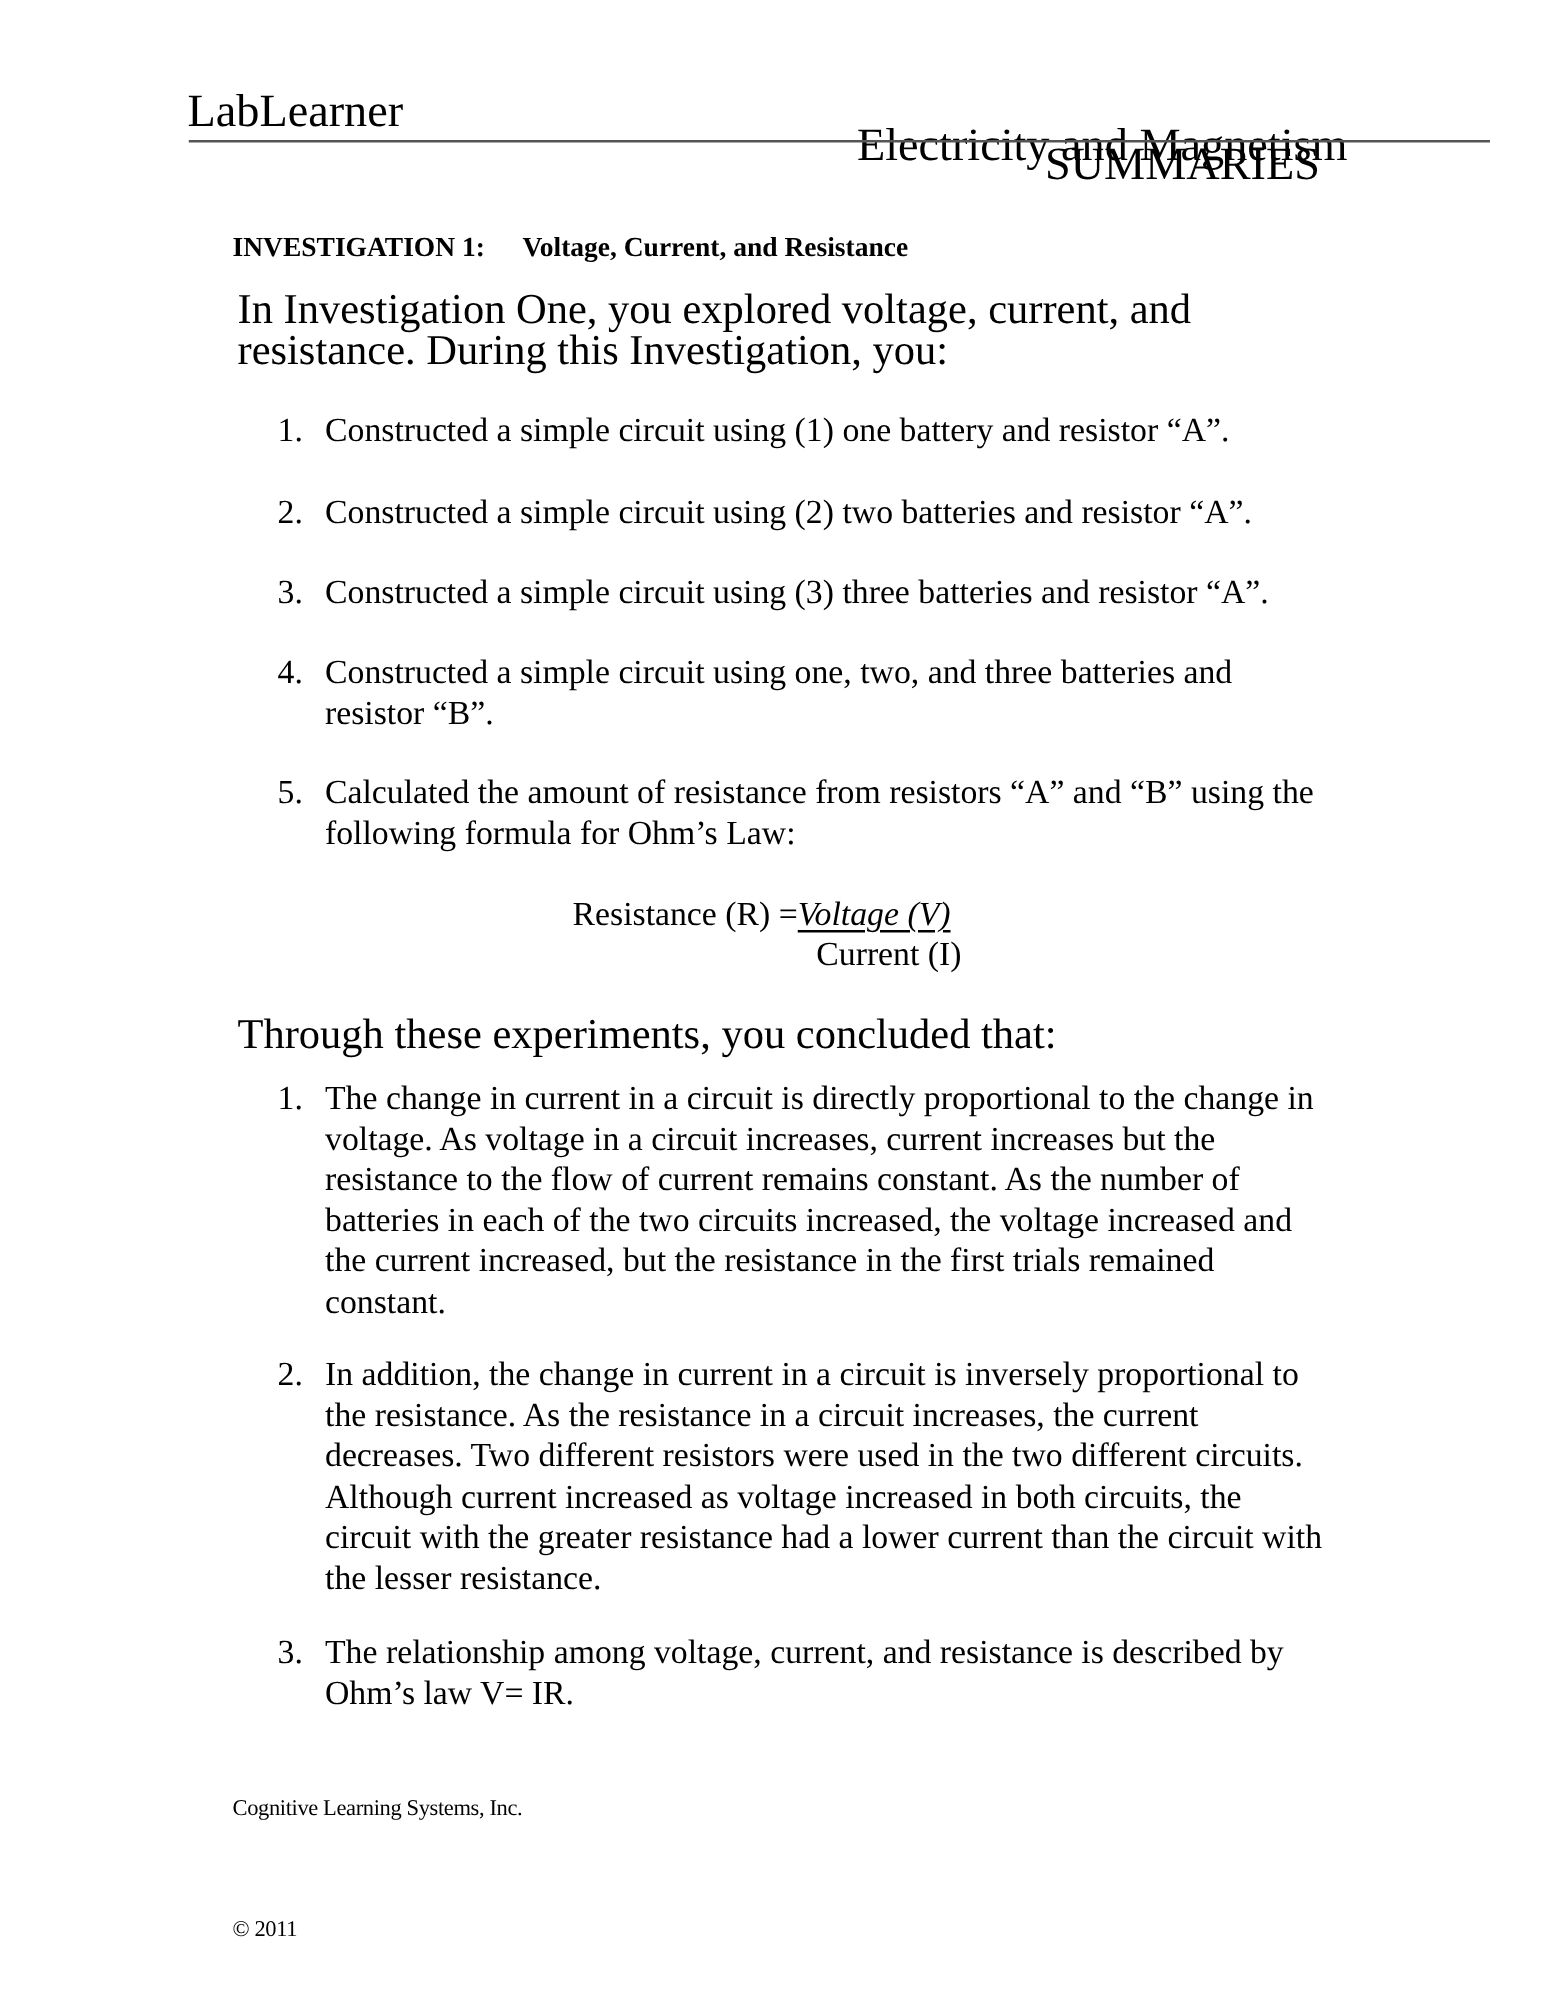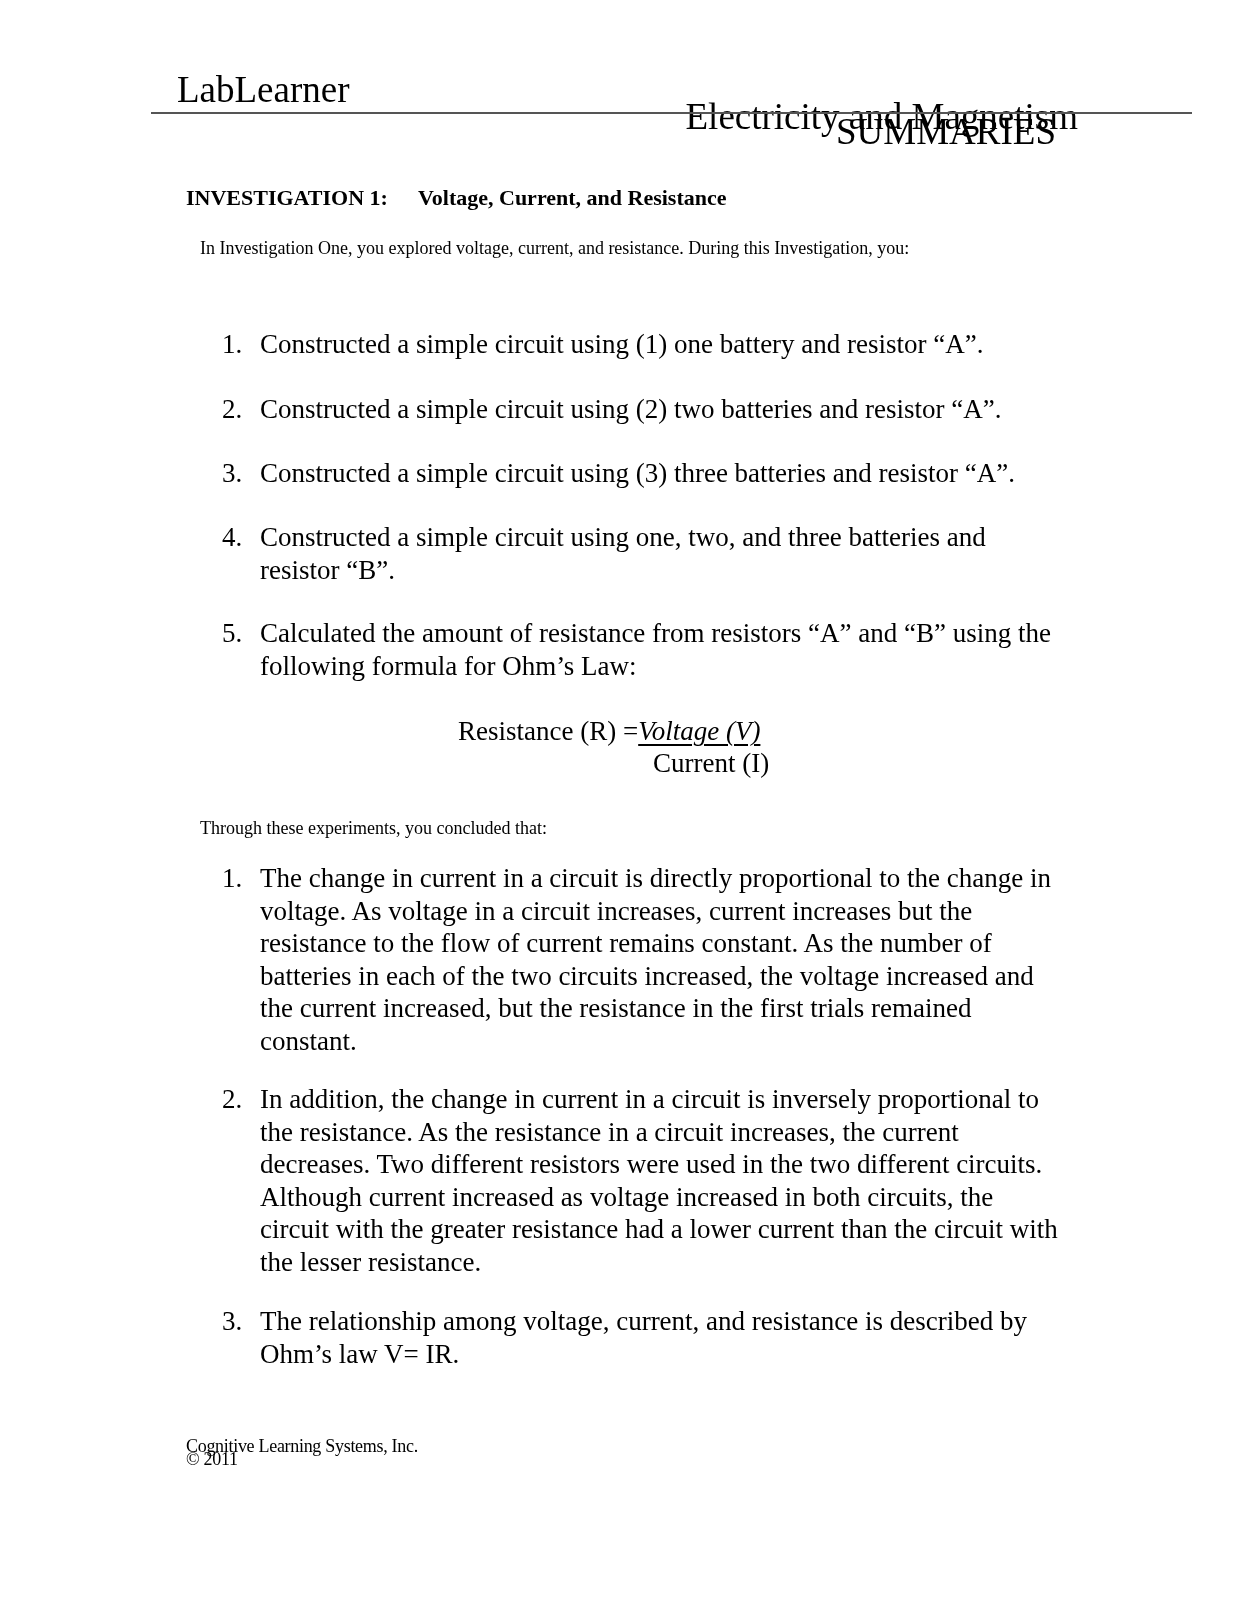--- a/index.html
+++ b/index.html
@@ -1,29 +1,29 @@
 <!DOCTYPE html>
 <html><head>
 <meta charset="utf-8">
 <style>
   html, body { margin: 0; padding: 0; background: #ffffff; }
   body {
     width: 1244px; height: 1602px; position: relative; overflow: hidden;
     font-family: "Liberation Serif", "DejaVu Serif", serif; color: #000;
   }
   .abs { position: absolute; white-space: nowrap; }
-  .hdr-left { left: 150px; top: 68px; font-size: 37px; line-height: 44px; margin-left: 27px; }
+  .hdr-left { left: 150px; top: 68px; font-size: 37px; line-height: 44px; }
   .hdr-right { right: 166px; top: 68px; font-size: 37px; line-height: 44px; text-align: right; margin-top: 27px; }
   .hdr-rule { position: absolute; left: 151px; top: 112px; width: 1041px; height: 2px; background: #555555; }
   .hdr-sub { right: 188px; top: 110px; font-size: 37px; line-height: 44px; text-align: right; }
 
   .heading { left: 186px; top: 182px; font-size: 22px; font-weight: bold; line-height: 32px; }
   .heading .gap { display: inline-block; width: 30px; }
 
-  .para { position: absolute; left: 200px; width: 880px; font-size: 18px; line-height: 32.5px; white-space: normal; }
+  .para { position: absolute; left: 190px; width: 880px; font-size: 34px; line-height: 32.5px; white-space: normal; }
   .para.intro { top: 232px; }
   .para.concl-intro { top: 812px; }
 
   .item { position: absolute; left: 222px; width: 850px; font-size: 27px; line-height: 32.5px; }
   .item .num { position: absolute; left: 0; top: 0; width: 36px; }
   .item .txt { display: block; margin-left: 38px; }
 
   .formula { position: absolute; left: 458px; top: 715px; font-size: 27px; line-height: 32px; }
   .formula .lhs { display: inline-block; }
   .formula .num { display: inline-block; text-decoration: underline; text-underline-offset: 4px; text-decoration-thickness: 1.5px; font-style: italic; }
@@ -80,13 +80,13 @@
 <div class="item" style="top:1083px; width:840px;">
   <span class="num">2.</span>
   <span class="txt">In addition, the change in current in a circuit is inversely proportional to the resistance.  As the resistance in a circuit increases, the current decreases.  Two different resistors were used in the two different circuits.  Although current increased as voltage increased in both circuits, the circuit  with the greater resistance had a lower current than the circuit with the lesser resistance.</span>
 </div>
 <div class="item" style="top:1305px; width:830px;">
   <span class="num">3.</span>
   <span class="txt">The relationship among voltage, current, and resistance is described by Ohm’s law V= IR.</span>
 </div>
 
 <div class="abs footer" style="top:1435px;">Cognitive Learning Systems, Inc.</div>
-<div class="abs footer" style="top:1448px;">© 2011</div>
+<div class="abs footer" style="top:1532px;">© 2011</div>
 
 </body></html>

